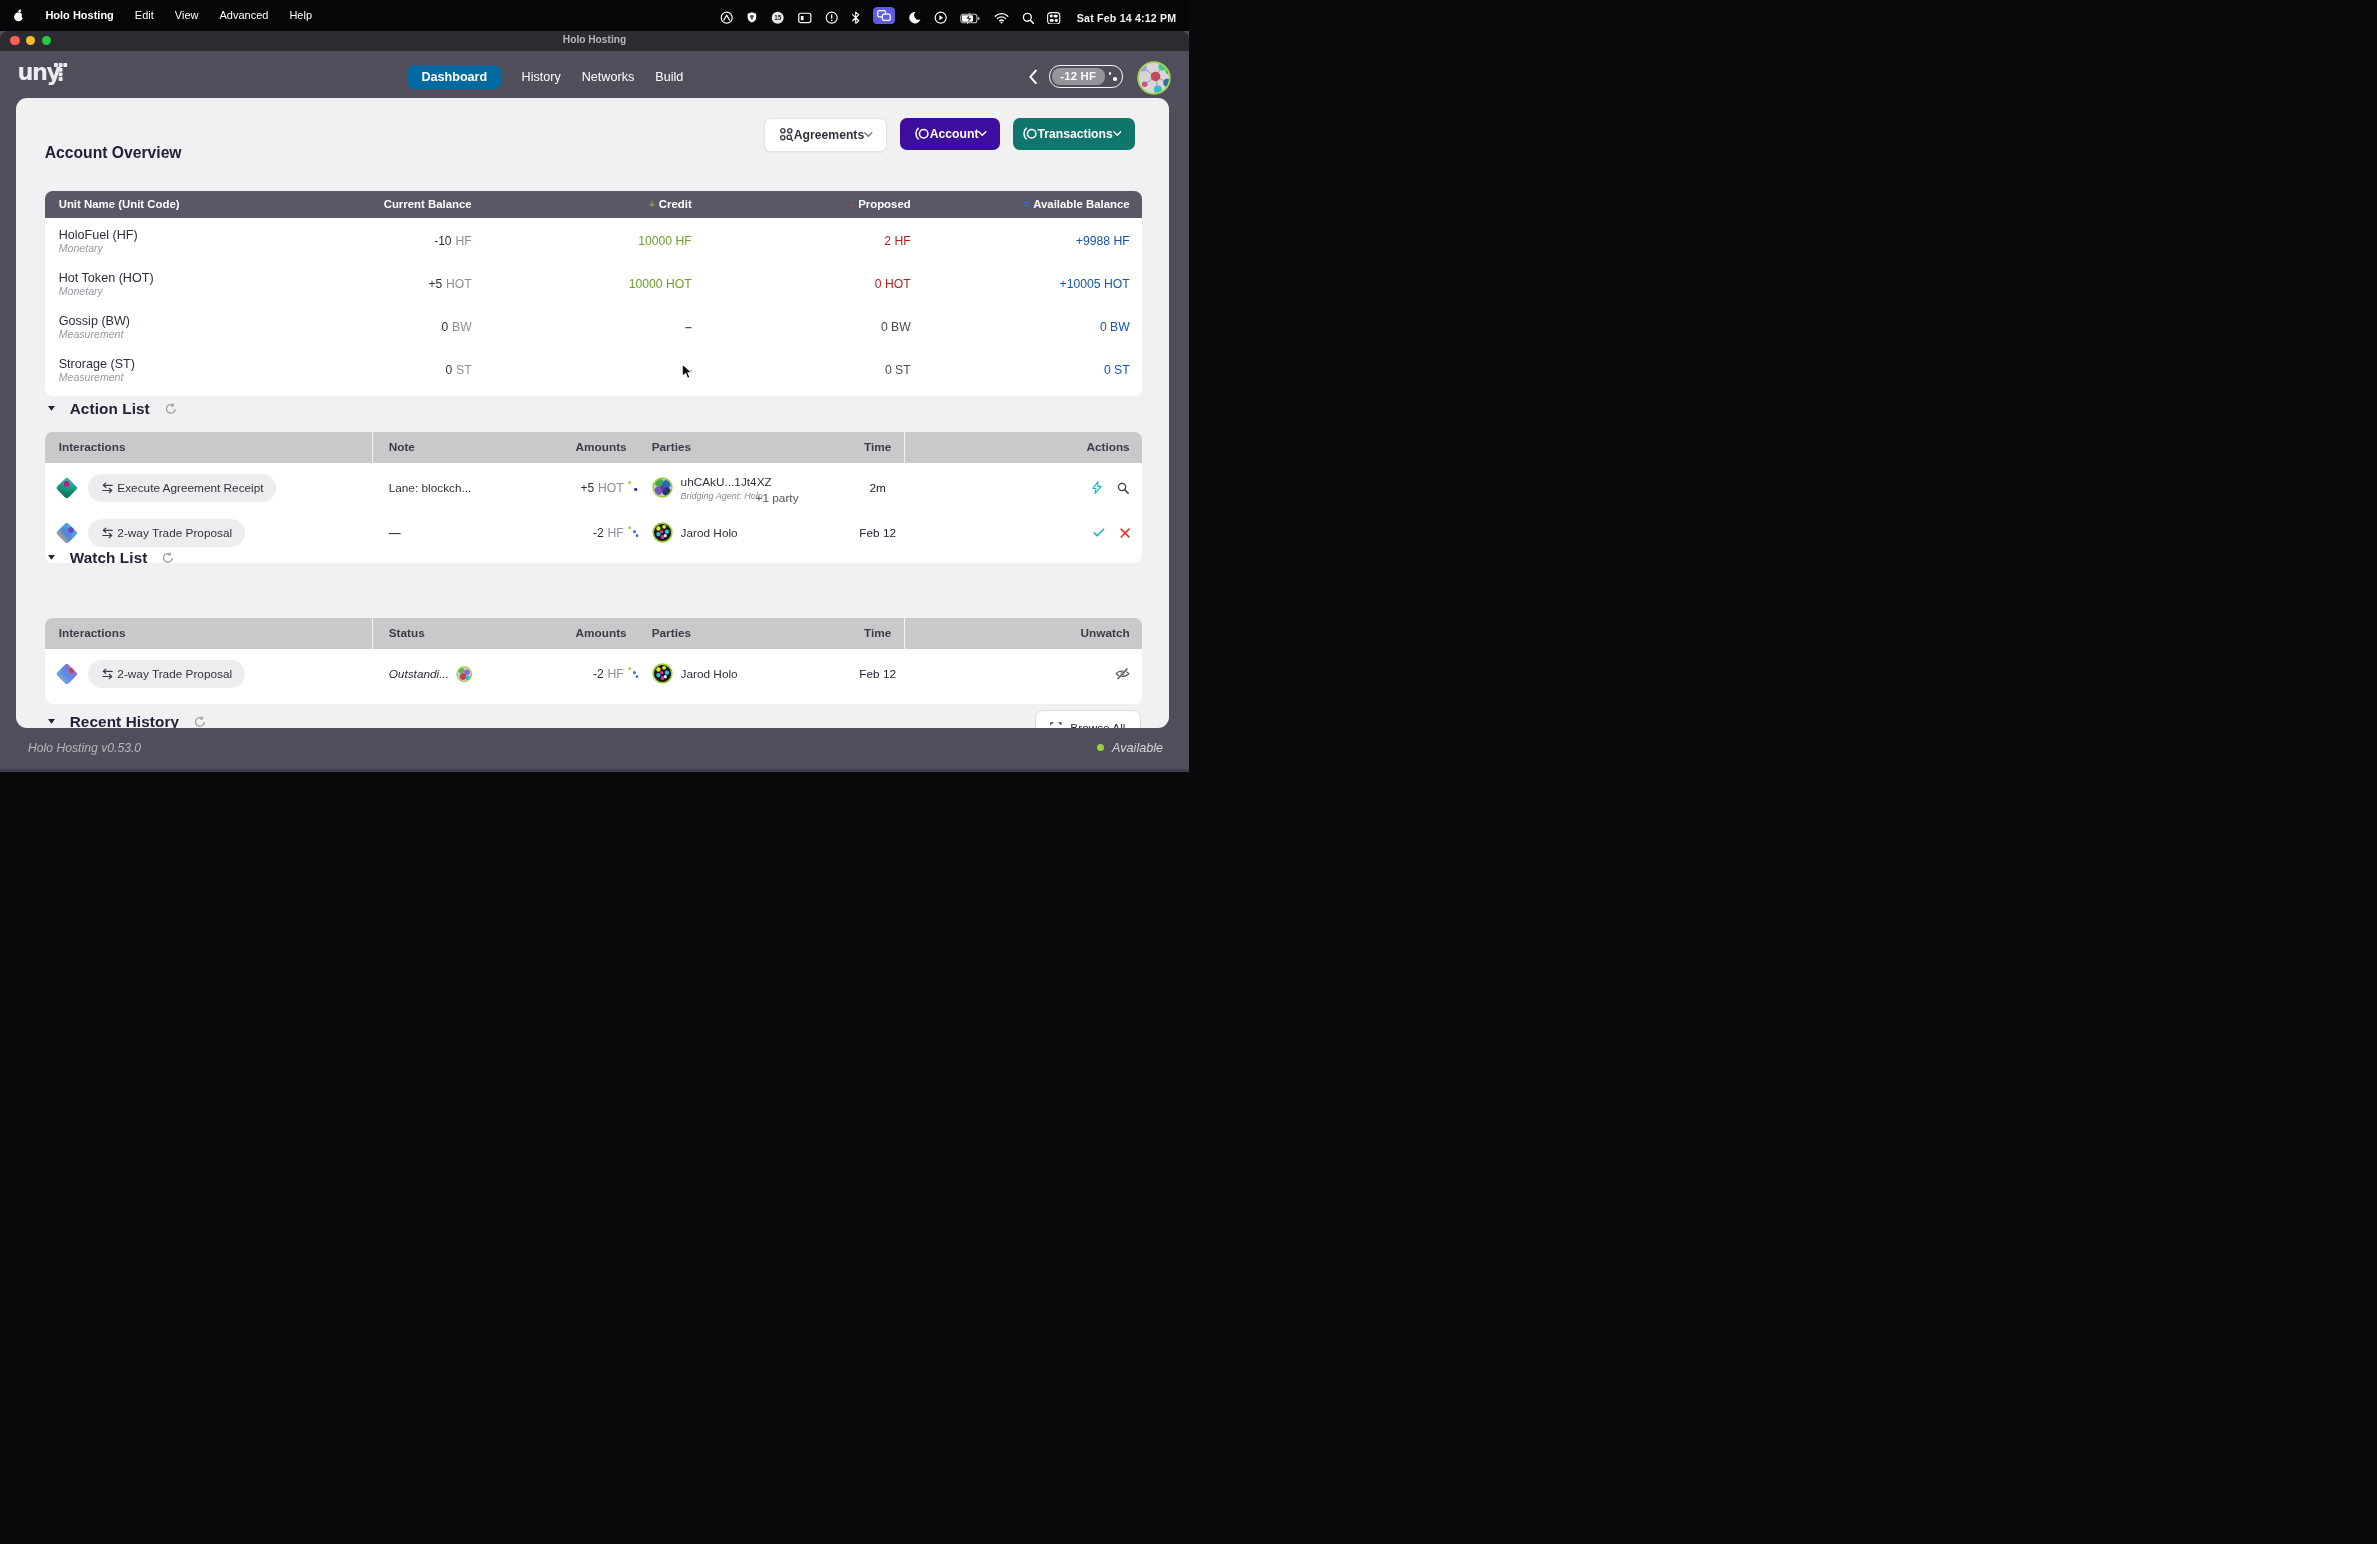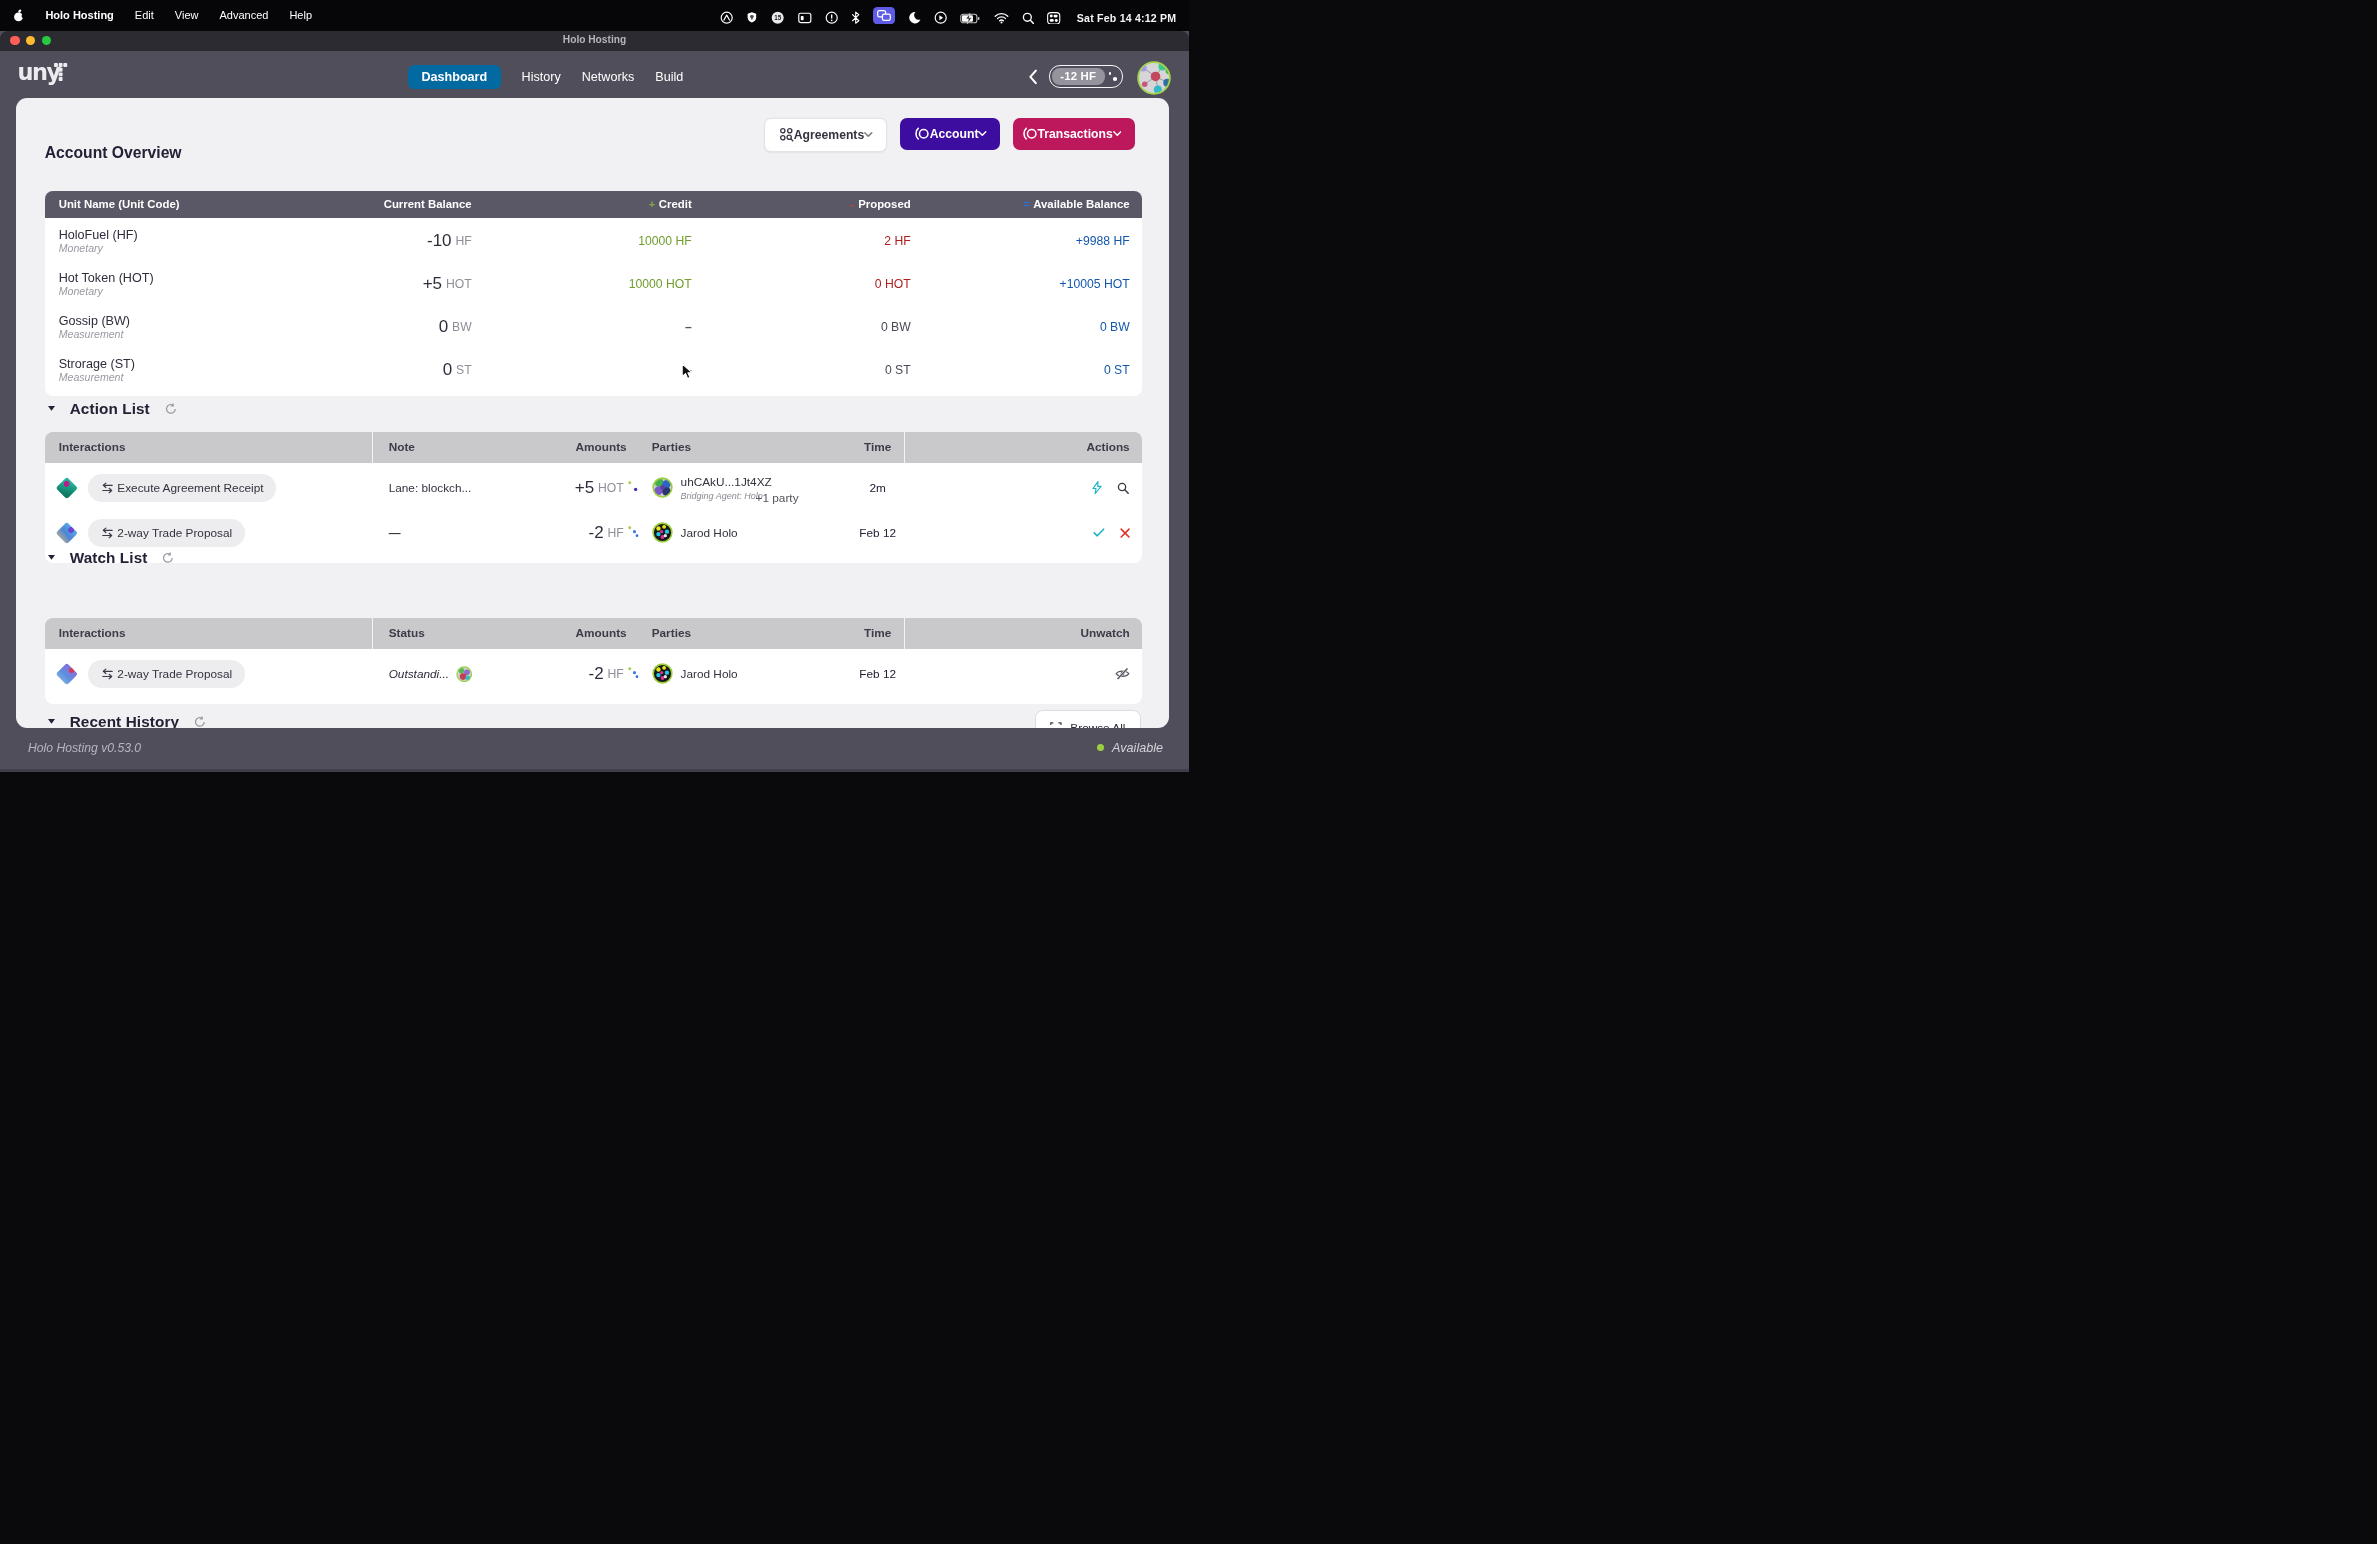--- a/index.html
+++ b/index.html
@@ -45,41 +45,41 @@
 
   
   .panel{position:absolute;left:15.7px;top:98px;width:1153px;height:630px;background:#f1f0f2;
          border-radius:11px;overflow:hidden;}
 
   .toolbar{position:absolute;top:19.7px;right:34px;display:flex;gap:12.6px;}
   .btn{height:32px;border-radius:7px;display:flex;align-items:center;gap:0;font-size:12.2px;
        font-weight:600;padding:0 13.4px;}
   .btn.light{background:#fff;color:#33323e;border:0.8px solid #e3e3e6;box-shadow:0 0.8px 1.6px rgba(0,0,0,.06);}
   .btn.purple{background:#3c0d9e;color:#fff;}
-  .btn.blue{background:#be185d;color:#fff;padding-left:8px;}
+  .btn.blue{background:#0f766e;color:#fff;padding-left:8px;}
 
   .h-acct{position:absolute;left:29px;top:46px;font-size:15.7px;font-weight:700;color:#232135;}
 
   .tablewrap{position:absolute;left:29px;width:1097px;}
   .acct{top:93px;}
   .acct-head{position:relative;height:27px;background:#5a5866;border-radius:7.9px 7.9px 0 0;}
   .acct-head .cell{position:absolute;top:0;line-height:27px;font-size:11.4px;font-weight:700;color:#fff;}
   .sign{font-size:10.2px;font-weight:700;margin-right:3.9px;}
   .sign.plus{color:#8aa83d;}.sign.minus{color:#d63a2f;}.sign.eq{color:#2f6fd8;}
   .acct-body{background:#fff;border-radius:0 0 7.9px 7.9px;padding:1.6px 0 4.7px;}
   .acct-row{position:relative;height:43px;}
   .acct-row .cell{position:absolute;top:0;height:43px;display:flex;align-items:center;}
   .c-name{left:14px;flex-direction:column;align-items:flex-start !important;justify-content:center;}
   .unit-name{font-size:12.6px;color:#2e2d3c;}
   .unit-type{font-size:10.6px;font-style:italic;color:#9a99a2;margin-top:0.8px;}
   .c-bal{left:252px;width:175px;justify-content:flex-end;}
   .c-credit{left:472px;width:175px;justify-content:flex-end;}
   .c-prop{left:692px;width:174px;justify-content:flex-end;}
   .c-avail{left:896px;width:189px;justify-content:flex-end;}
-  .val{font-size:17px;color:#2e2d3c;}
+  .val{font-size:12px;color:#2e2d3c;}
   .valunit{font-size:12.2px;color:#8f8e98;margin-left:3.9px;}
   .green{color:#6f9e2c;font-size:12.2px;}
   .red{color:#b11d1d;font-size:12.2px;}
   .gray{color:#4a4956;font-size:12.2px;}
   .blue{color:#1457ad;font-size:12.2px;}
   .dash{color:#55545e;font-weight:700;}
 
   .section-head{position:absolute;left:32px;display:flex;align-items:center;gap:15px;height:19px;}
   .section-title{font-size:15.3px;font-weight:700;color:#232135;letter-spacing:0.1px;}
 

